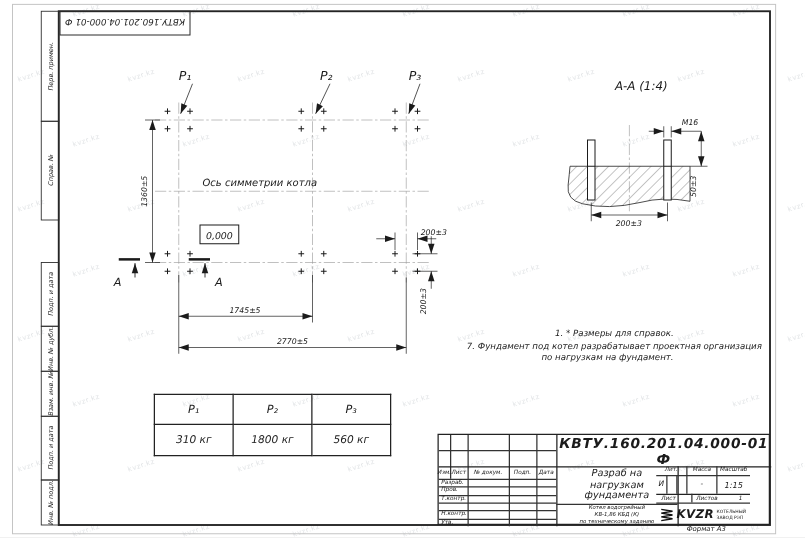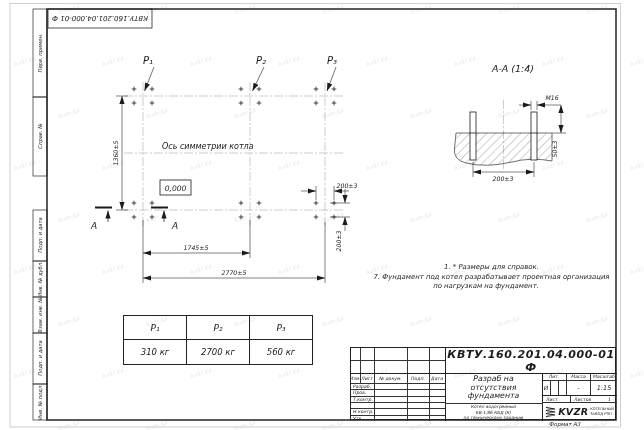--- a/index.html
+++ b/index.html
@@ -291,21 +291,21 @@
 
   <table class="abs ltable" style="left:123px;top:315px;">
     <tbody>
         <tr class="hd">
       <td>Р₁</td>
       <td>Р₂</td>
       <td>Р₃</td>
     </tr>
     <tr class="vl">
       <td>310 кг</td>
-      <td>2700 кг</td>
+      <td>1800 кг</td>
       <td>560 кг</td>
     </tr>
   </tbody>
     </table>
 
   <div class="abs tb" style="left:350px;top:347px;width:266px;height:73px;border:1.2px solid #222;box-sizing:border-box;">
 
     <div class="cell" style="left:9px;top:0;width:0;height:35px;border-left:0.6px solid #333;"></div>
     <div class="cell" style="left:23px;top:0;width:0;height:73px;border-left:0.6px solid #333;"></div>
     <div class="cell" style="left:56px;top:0;width:0;height:73px;border-left:0.6px solid #333;"></div>
@@ -333,31 +333,31 @@
     <div class="cell lab" style="left:2px;top:48.6px;">Т.контр.</div>
     <div class="cell lab" style="left:2px;top:55px;"></div>
     <div class="cell lab" style="left:2px;top:61.3px;">Н.контр.</div>
     <div class="cell lab" style="left:2px;top:67.6px;">Утв.</div>
 
     <div class="cell ctr" style="left:94px;top:0;width:172px;height:25px;font:italic 600 11px 'DejaVu Sans',sans-serif;letter-spacing:0.6px;">КВТУ.160.201.04.000-01 Ф</div>
 
     <div class="cell" style="left:94px;top:25px;width:97px;height:48px;">
       <div class="ctr" style="height:30px;flex-direction:column;font:italic 7.8px/1.12 'DejaVu Sans',sans-serif;">
         <span>Разраб на</span>
-        <span>отсутствия</span>
+        <span>нагрузкам</span>
         <span>фундамента</span>
       </div>
       <div class="ctr" style="height:17px;border-top:0.6px solid #333;flex-direction:column;font:italic 4.3px/1.25 'DejaVu Sans',sans-serif;">
         <span>Котел водогрейный</span>
         <span>КВ-1,86 КБД (К)</span>
         <span>по техническому заданию</span>
       </div>
     </div>
 
-    <div class="cell" style="left:191px;top:25px;width:63px;height:48px;">
+    <div class="cell" style="left:174px;top:25px;width:63px;height:48px;">
 
       <div class="cell lab ctr" style="left:0;top:0;width:24px;height:7px;">Лит.</div>
       <div class="cell lab ctr" style="left:24px;top:0;width:24px;height:7px;border-left:0.6px solid #333;">Масса</div>
       <div class="cell lab ctr" style="left:48px;top:0;width:27px;height:7px;border-left:0.6px solid #333;">Масштаб</div>
       <div class="cell" style="left:0;top:7px;width:75px;border-top:0.6px solid #333;"></div>
 
       <div class="cell ctr" style="left:0;top:7px;width:8px;height:15px;font:italic 6px 'DejaVu Sans',sans-serif;">И</div>
       <div class="cell" style="left:8px;top:7px;width:0;height:15px;border-left:0.6px solid #333;"></div>
       <div class="cell" style="left:16px;top:7px;width:0;height:15px;border-left:0.6px solid #333;"></div>
       <div class="cell ctr" style="left:24px;top:7px;width:24px;height:15px;border-left:0.6px solid #333;font:italic 6px 'DejaVu Sans',sans-serif;">-</div>

